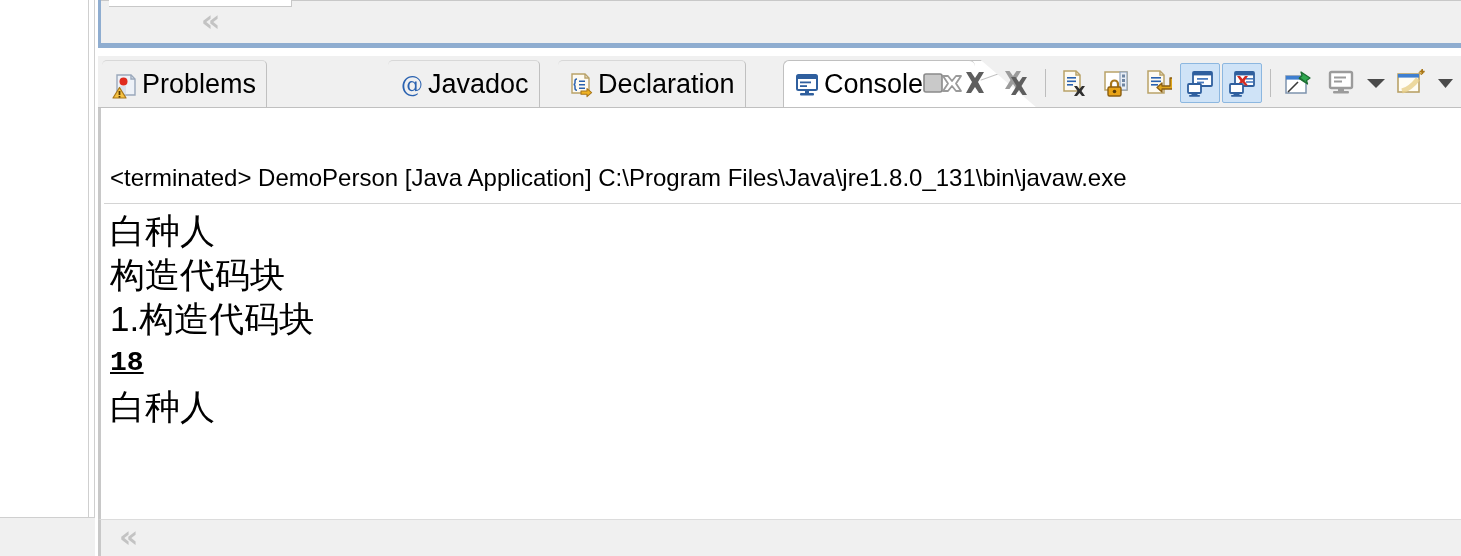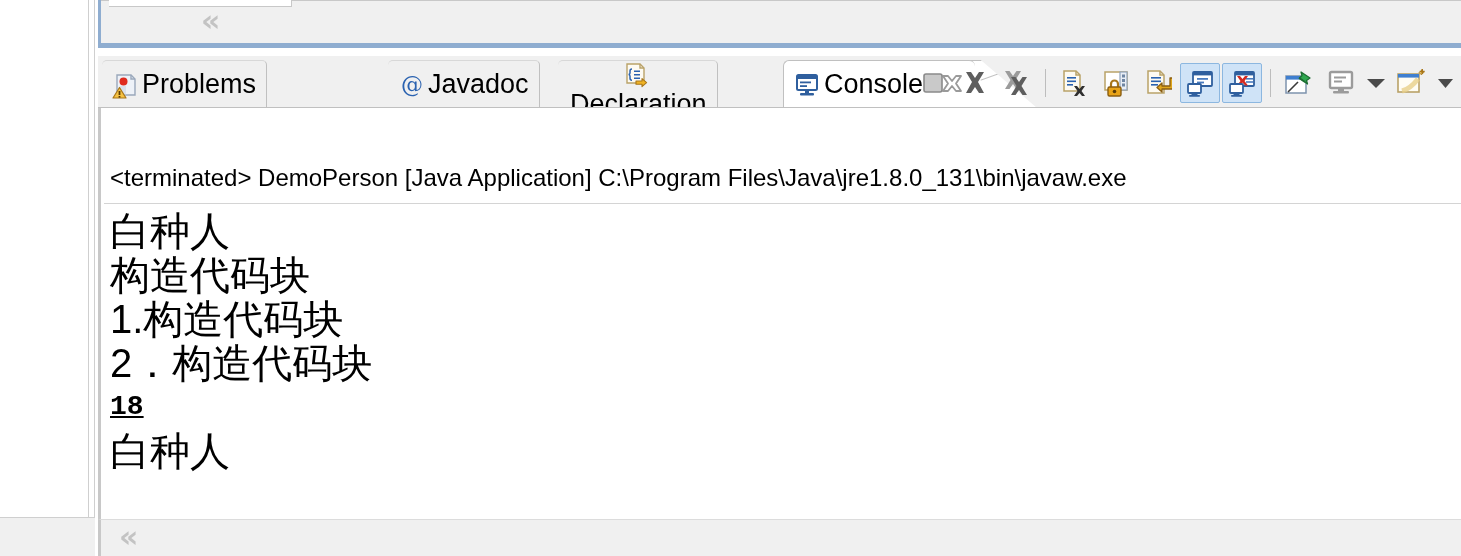--- a/index.html
+++ b/index.html
@@ -100,21 +100,21 @@
   }
   .tab.active {
     background: #ffffff;
     border-top: 1px solid #c0c0c0;
     border-left: 1px solid #c0c0c0;
     border-radius: 6px 6px 0 0;
     text-align: center;
   }
   #tab-problems { left: 4px; }
   #tab-javadoc  { left: 290px; }
-  #tab-declaration { left: 460px; flex-direction: column; }
+  #tab-declaration { left: 460px; }
   #tab-console  { left: 685px; }
 
   .tab-label { margin-left: 2px; }
   .tab-icon { width: 28px; height: 28px; position: relative; flex: 0 0 auto; }
 
   
   #tab-console-slant {
     position: absolute;
     left: 805px; top: 4px;
     width: 134px; height: 48px;
@@ -215,21 +215,21 @@
     left: 3px; top: 95px;
     width: 1360px; height: 1px;
     background: #d4d4d4;
   }
   #console-output {
     position: absolute;
     left: 9px; top: 101px;
     width: 1340px;
   }
   .out-line {
-    font-size: 40px;
+    font-size: 35px;
     line-height: 44px;
     color: #000000;
     white-space: pre;
     font-family: "Liberation Sans", sans-serif;
   }
   .out-line.mono-num {
     font-family: "Liberation Mono", monospace;
     font-weight: bold;
     font-size: 28px;
     text-decoration: underline;
@@ -483,21 +483,20 @@
     <div id="tabrow-underline"></div>
   </div>
 
   <div id="console-body">
     <div id="console-status-line">&lt;terminated&gt; DemoPerson [Java Application] C:\Program Files\Java\jre1.8.0_131\bin\javaw.exe</div>
     <div id="status-sep"></div>
     <div id="console-output">
         <div class="out-line">白种人</div>
         <div class="out-line">构造代码块</div>
         <div class="out-line">1.构造代码块</div>
-        <div class="out-line">2．构造代码块</div>
         <div class="out-line mono-num">18</div>
         <div class="out-line">白种人</div>
       </div>
   </div>
 
   <div id="console-bottombar">
     <div id="console-bottom-chevron">«</div>
   </div>
 
 </div>

